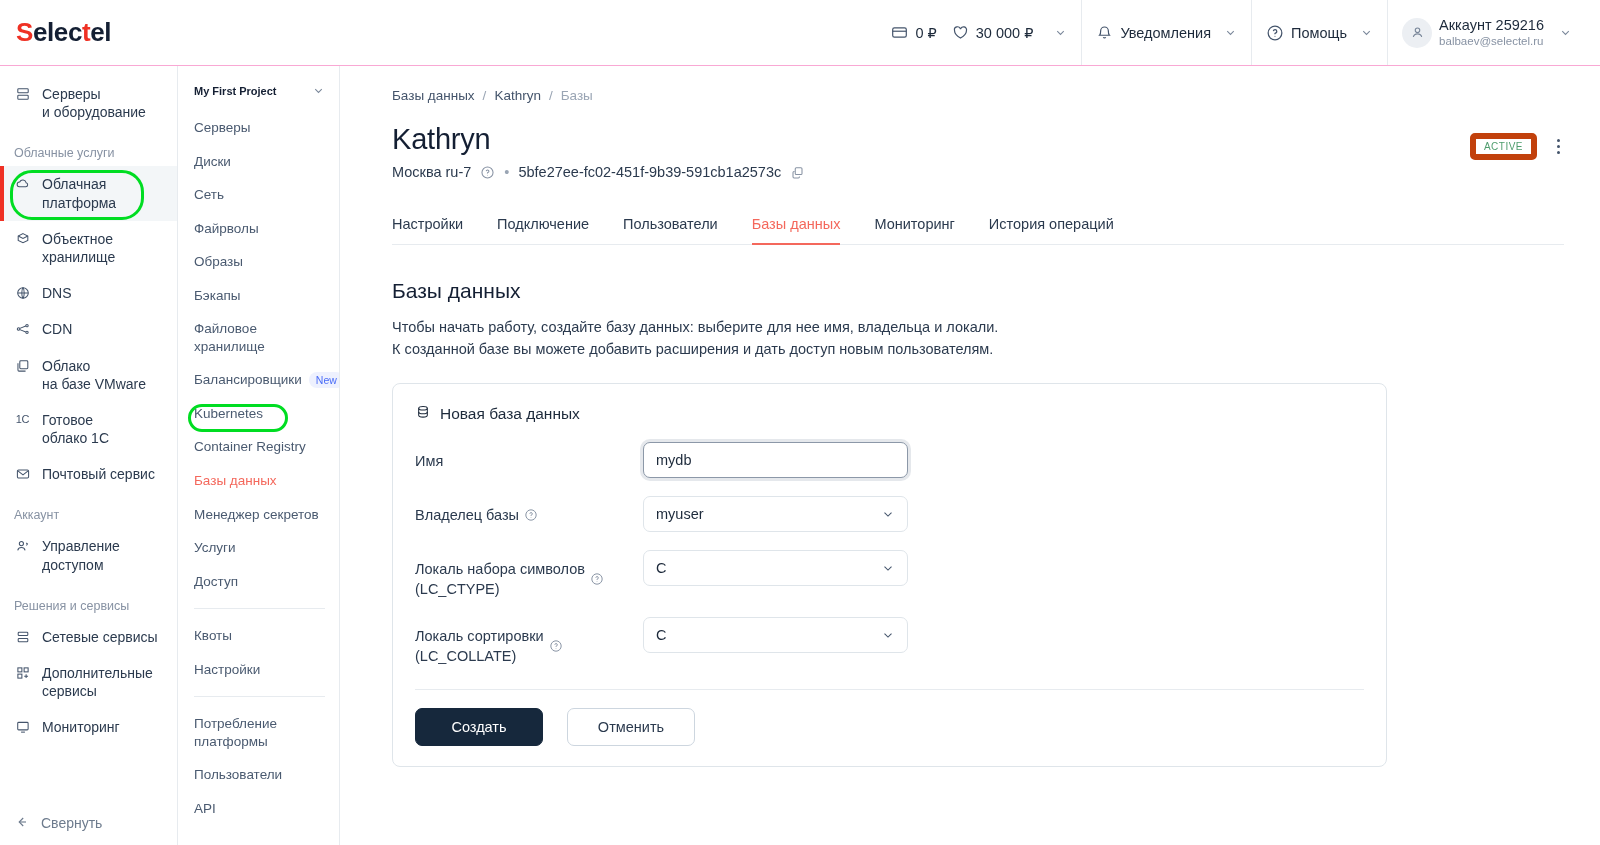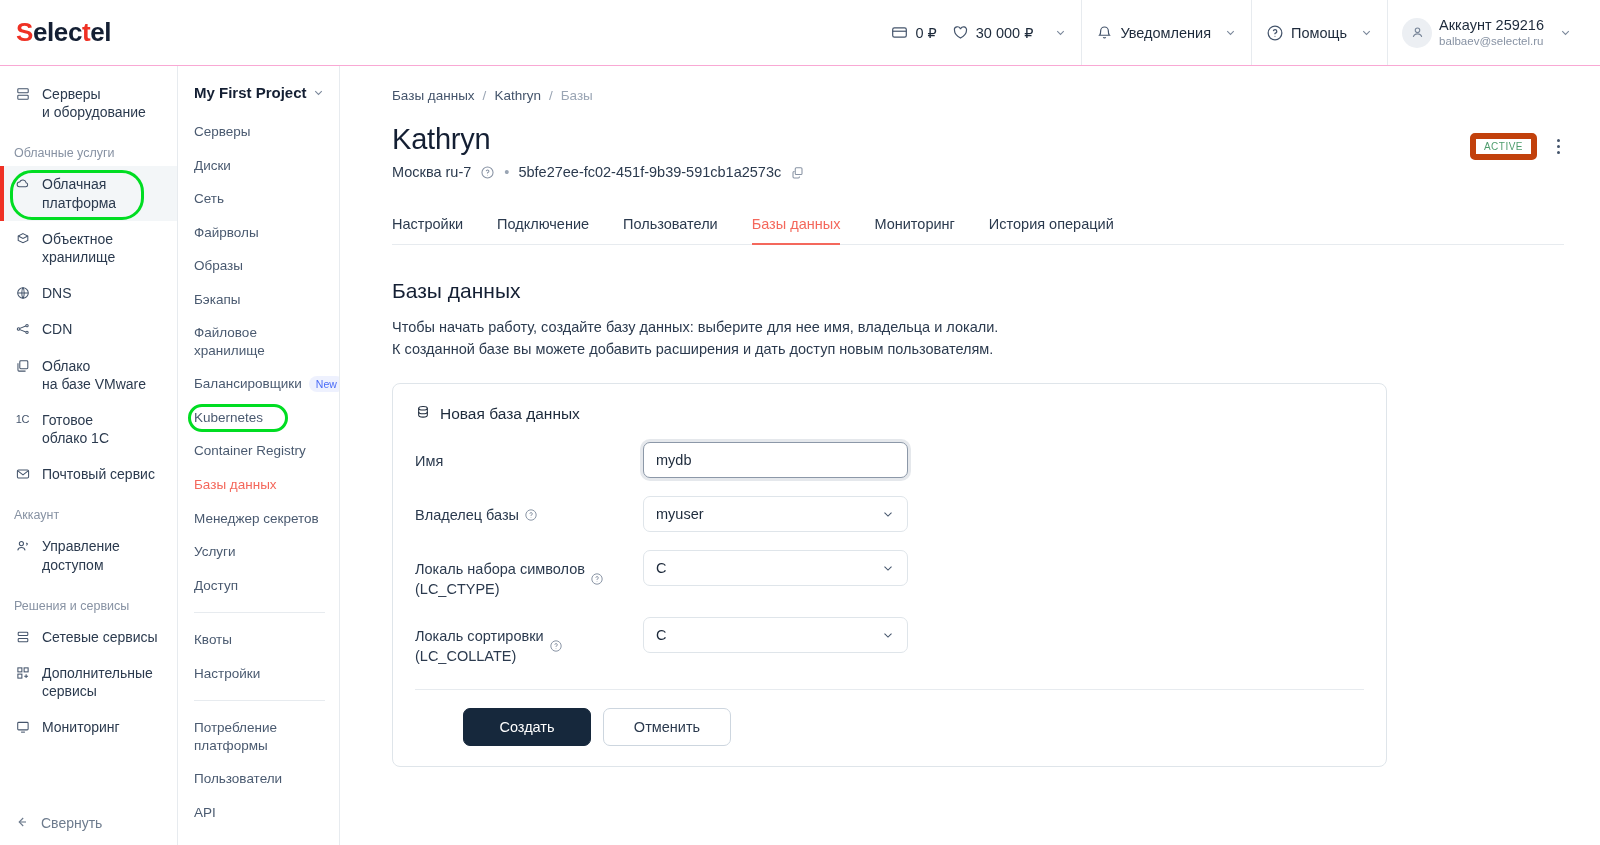--- a/index.html
+++ b/index.html
@@ -93,21 +93,21 @@
   
   .projnav {
     width: 162px; flex: 0 0 162px;
     border-right: 1px solid #e7ebef;
     background: #fff; padding-top: 14px;
     overflow: hidden;
   }
   .proj-head {
     display: flex; align-items: center; justify-content: space-between;
     padding: 4px 14px 14px 16px;
-    font-size: 15px; font-weight: 700; color: #141f33; cursor: pointer;
+    font-size: 11px; font-weight: 700; color: #141f33; cursor: pointer;
   }
   .proj-item {
     padding: 8px 10px 8px 16px;
     font-size: 13.5px; color: #4a5a70; line-height: 1.3;
     cursor: pointer; display: flex; align-items: center; gap: 7px;
     position: relative; white-space: pre-line;
   }
   .proj-item.active { color: #f4685c; }
   .badge-new {
     font-size: 10.5px; color: #4a6cf7; background: #eef1fe;
@@ -178,21 +178,21 @@
   }
   .select {
     width: 100%; height: 36px; border: 1px solid #dfe5ea;
     border-radius: 7px; background: #fff; padding: 0 12px;
     display: flex; align-items: center; font-size: 14.5px; color: #1d2a3b;
     cursor: pointer;
   }
   .select .sv { flex: 1; }
   .select .chev { color: #44546b; }
   .card-div { height: 1px; background: #e7ebef; margin: 22px 0 18px 0; }
-  .btn-row { display: flex; gap: 12px; margin-left: 48px; }
+  .btn-row { display: flex; gap: 24px; }
   .btn {
     height: 38px; border-radius: 7px; font-size: 14.5px;
     display: flex; align-items: center; justify-content: center;
     cursor: pointer; font-family: inherit; padding: 0 26px;
   }
   .btn-primary { background: #16283c; color: #fff; border: 1px solid #16283c; min-width: 128px; }
   .btn-ghost { background: #fff; color: #2b3a4e; border: 1px solid #cdd6df; min-width: 128px; }
 
   
   .ann {

